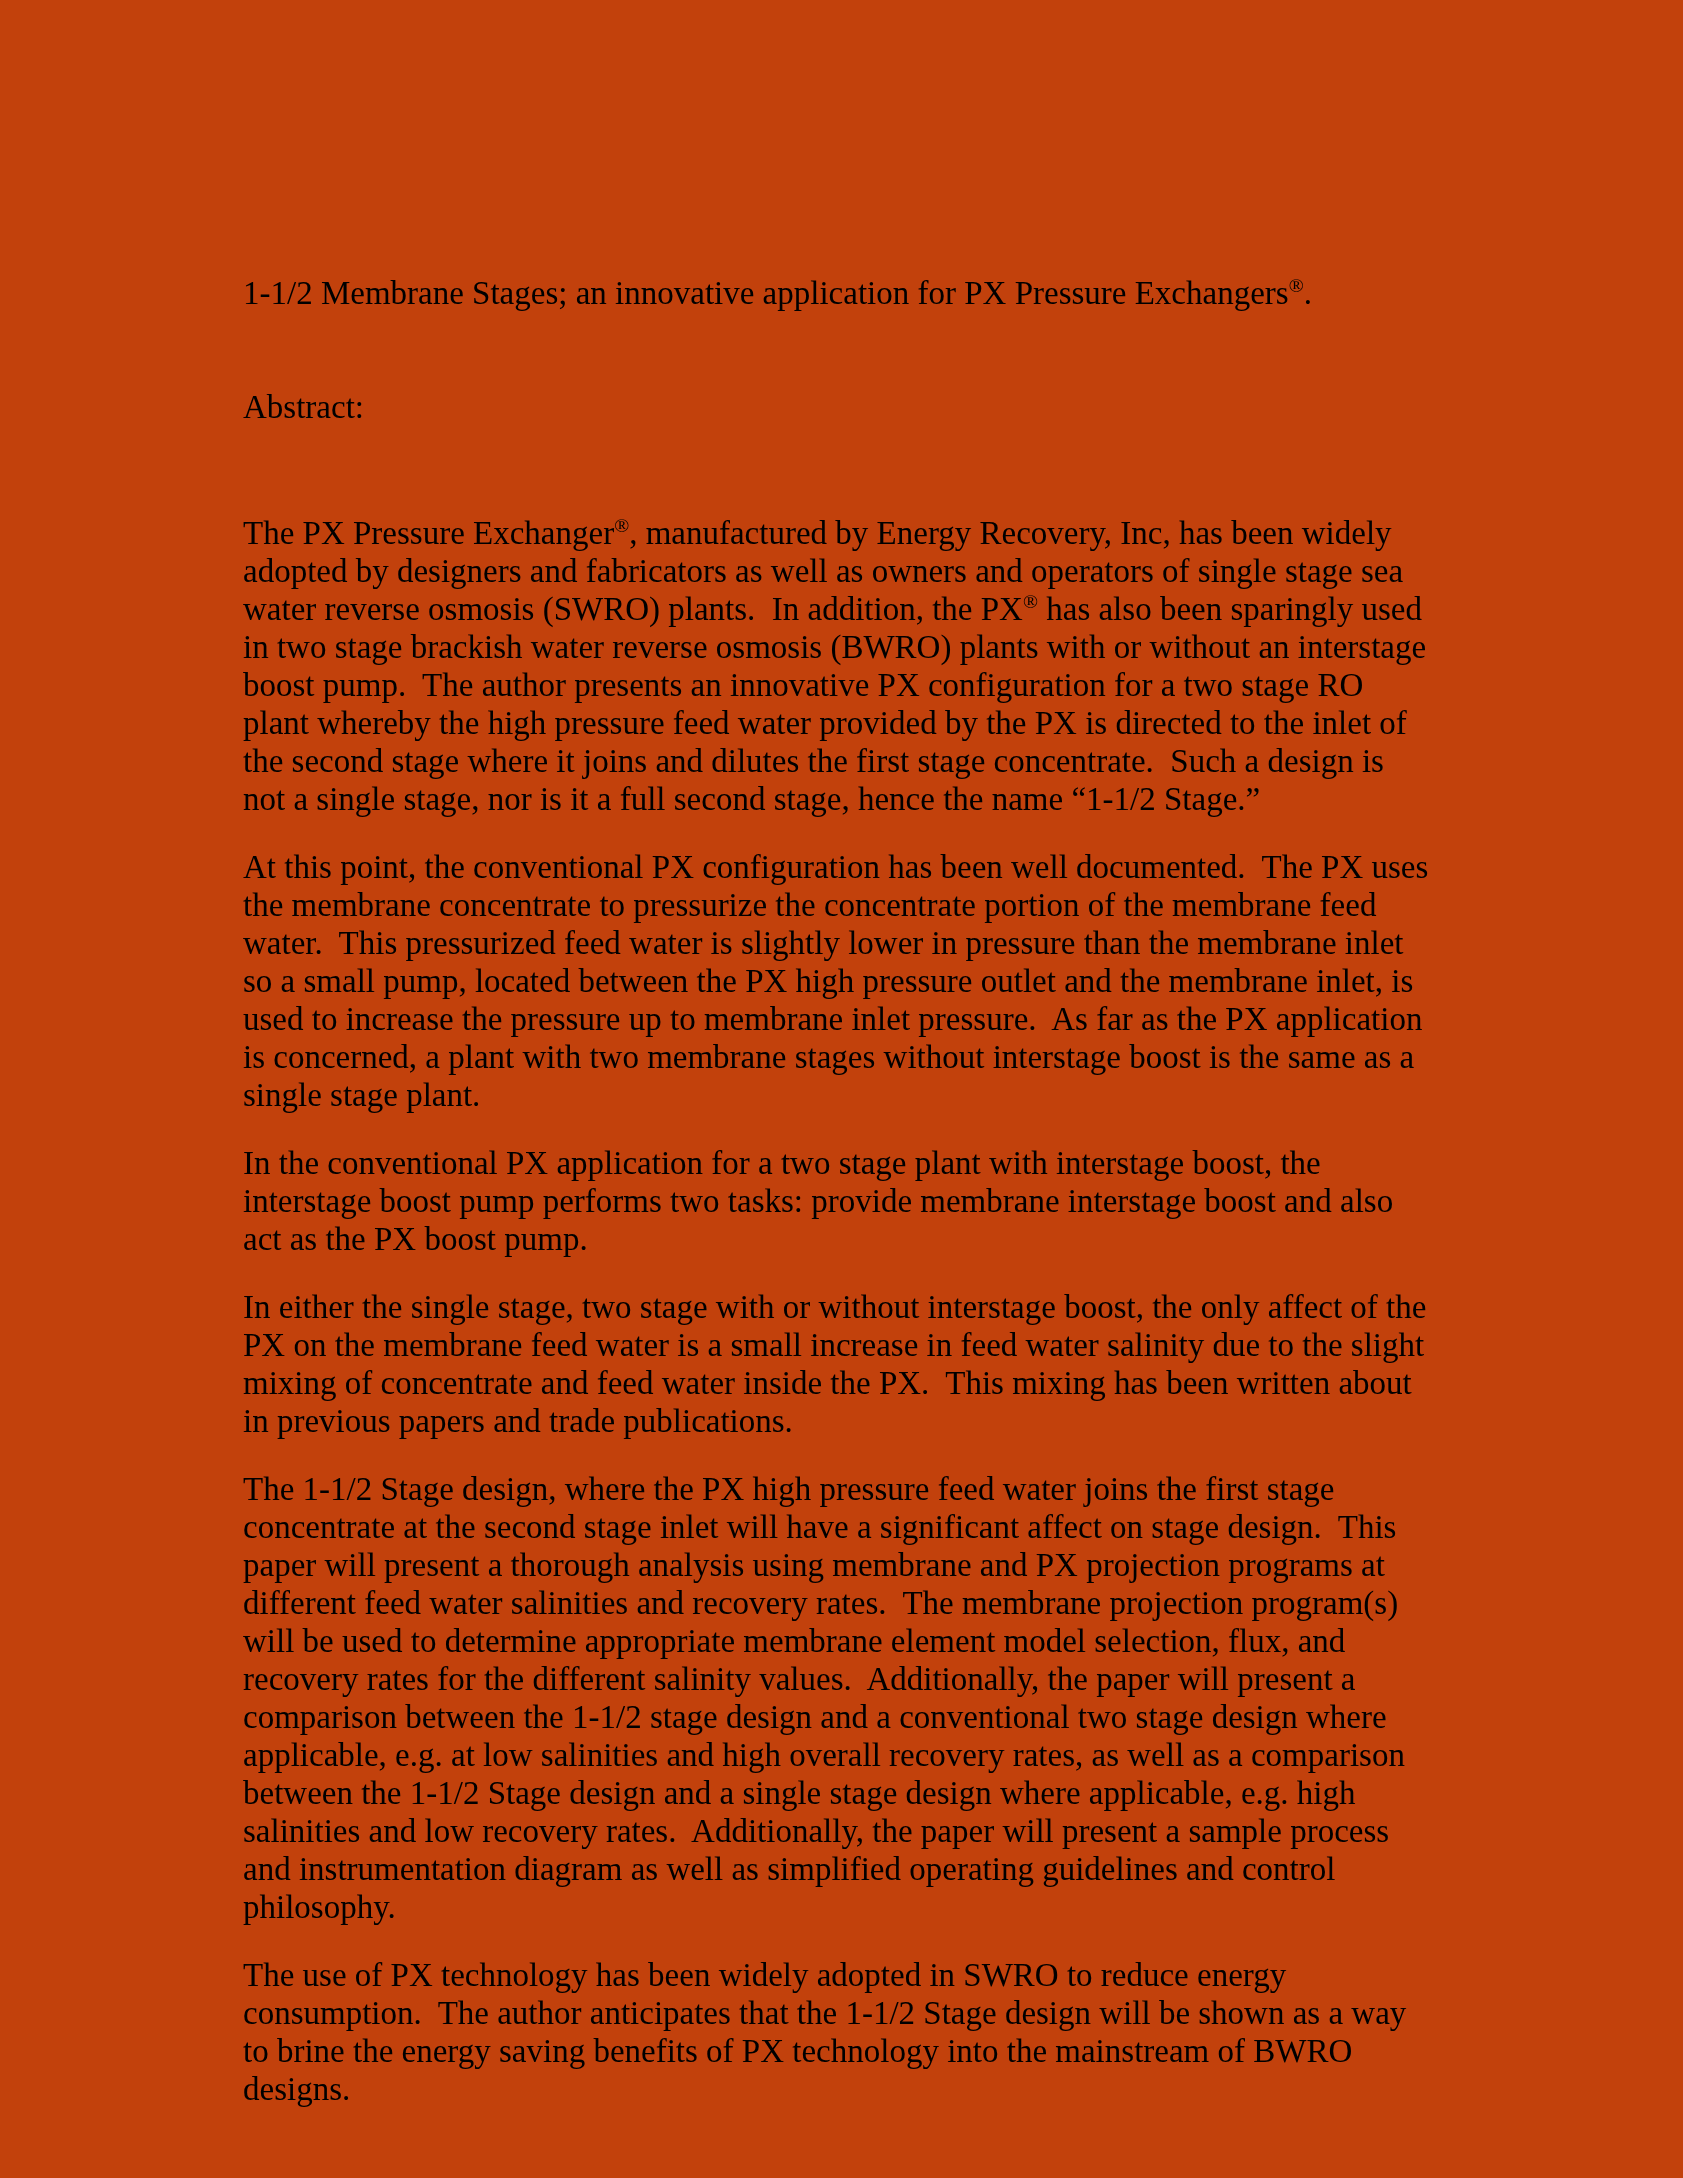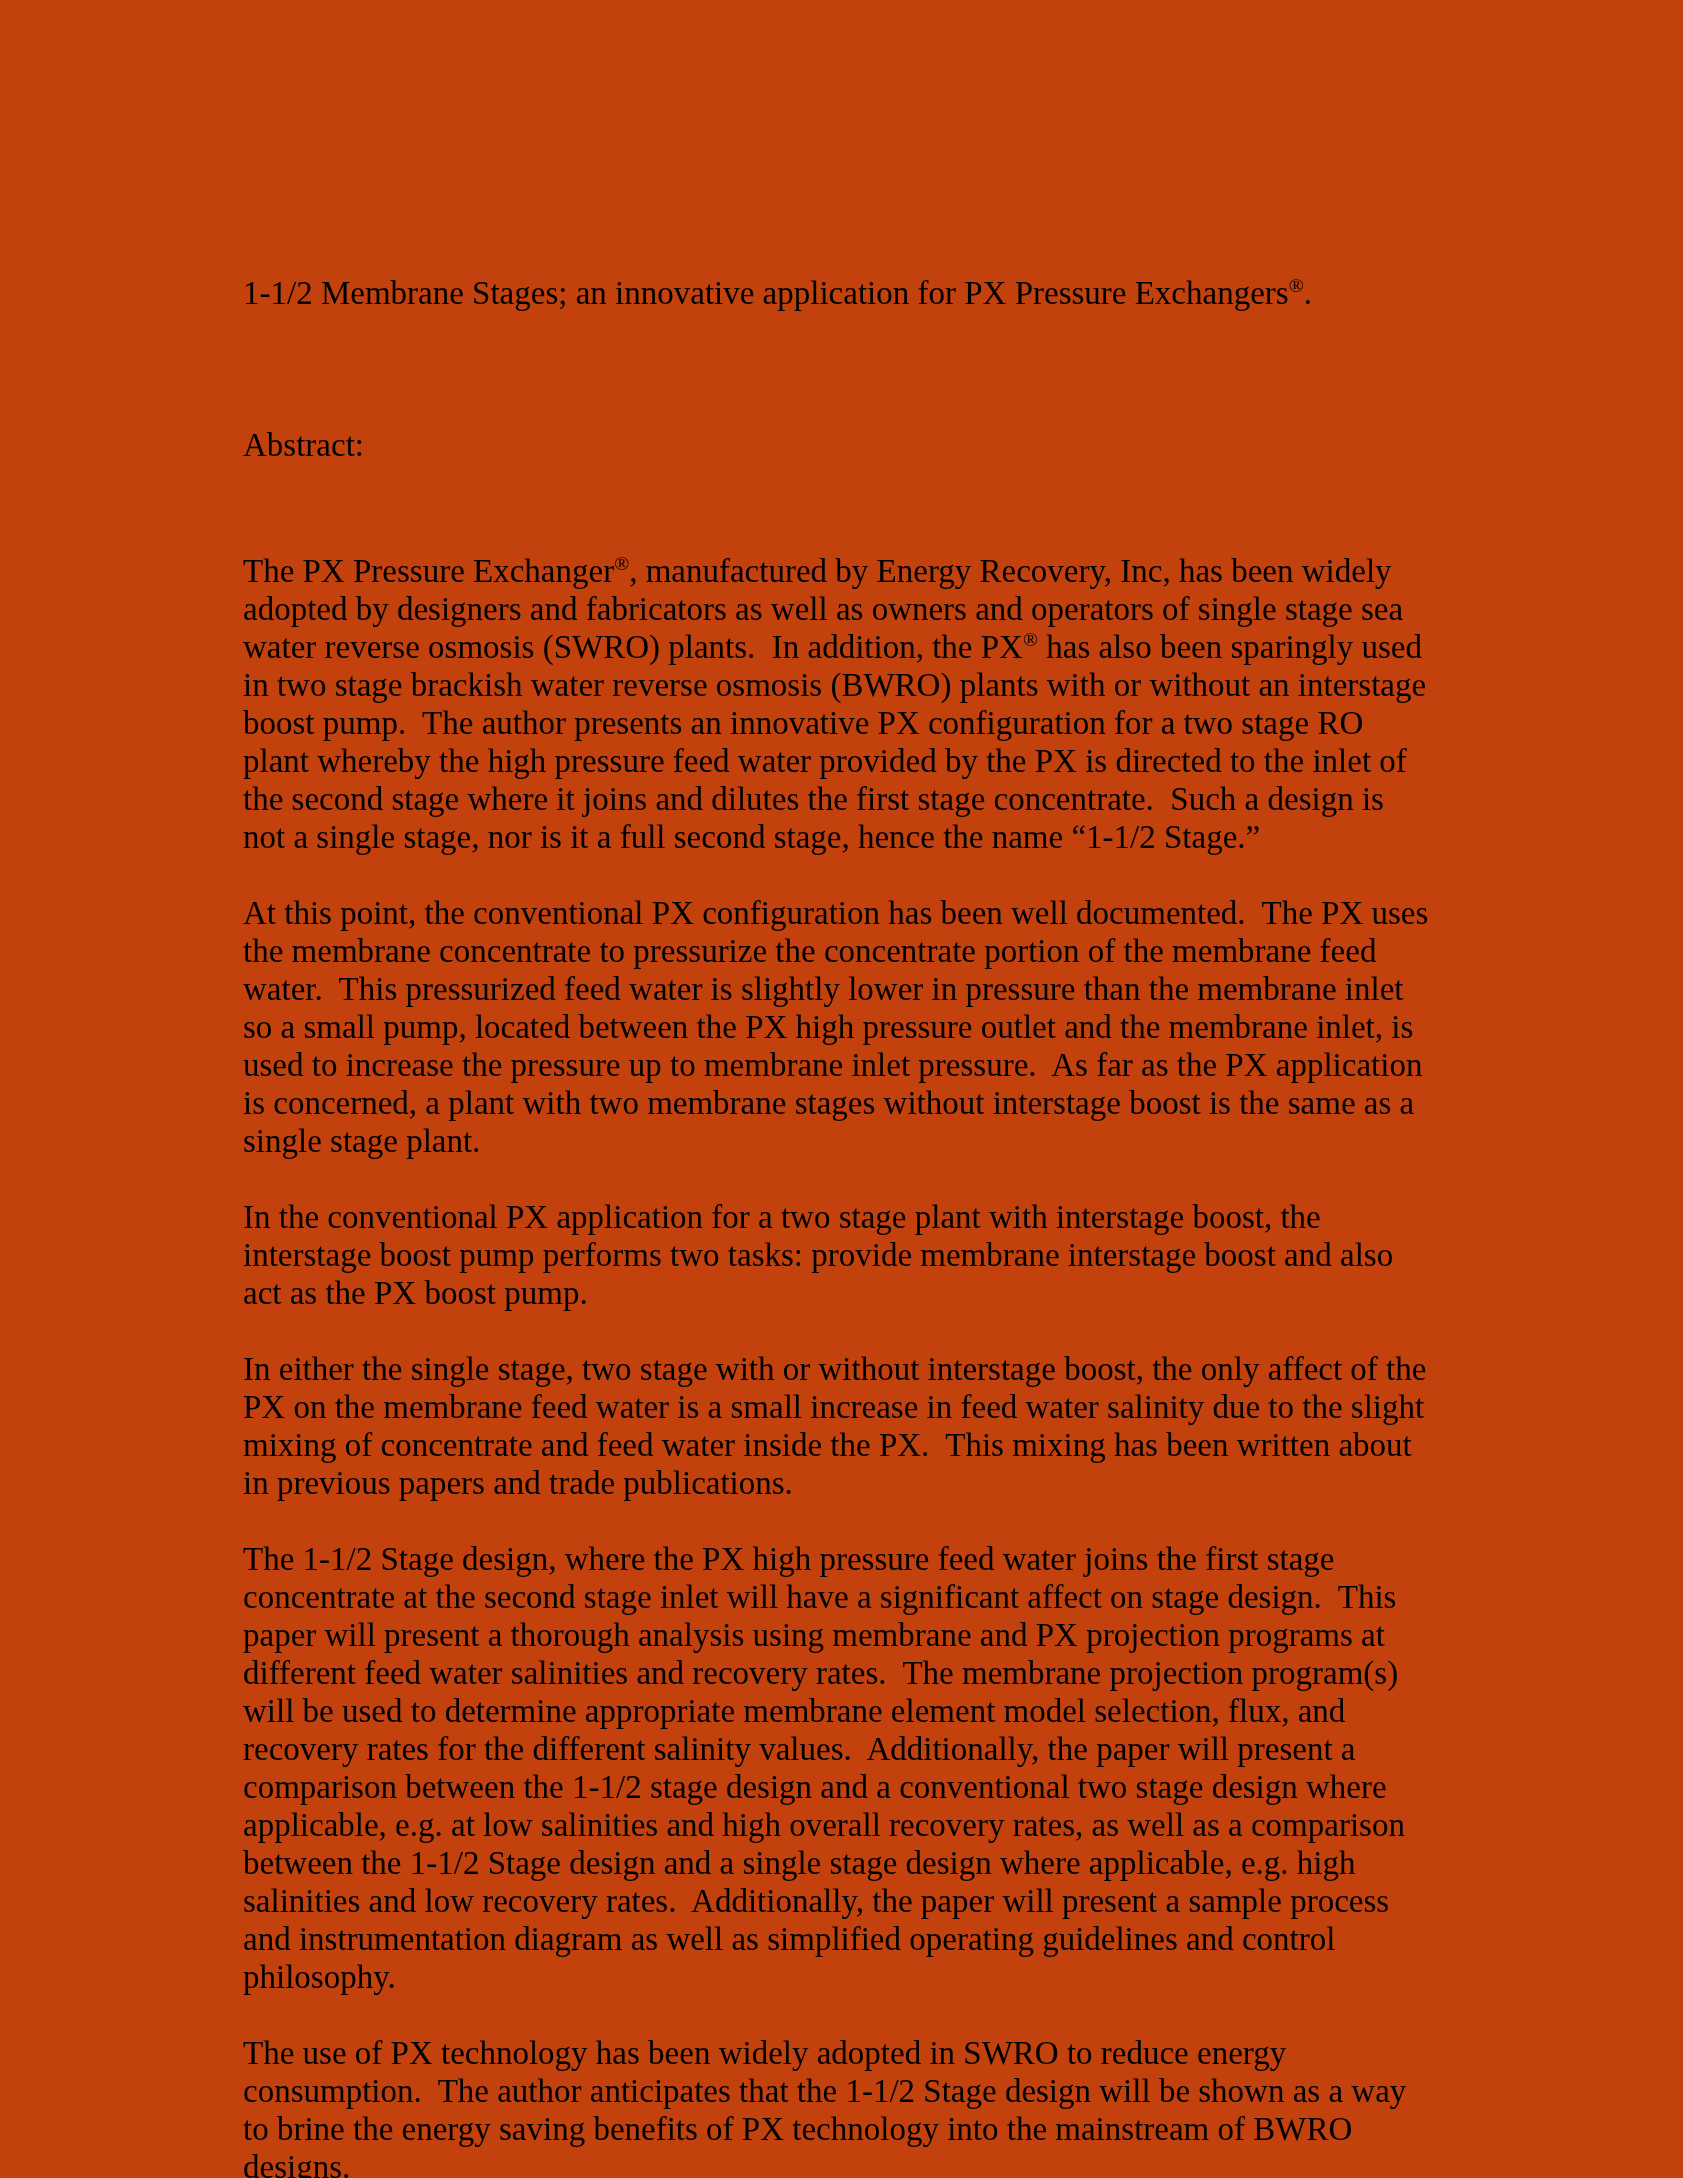--- a/index.html
+++ b/index.html
@@ -22,24 +22,23 @@
     color: #000000;
     font-family: "Liberation Serif", "DejaVu Serif", serif;
     font-size: 33px;
     line-height: 38px;
     white-space: pre-wrap;
   }
   .doc-title {
     margin: 0;
   }
   .abstract-label {
-    margin-top: 38px;
   }
   .para {
-    margin-top: 38px;
+    margin-top: 30px;
   }
   .para.first {
     margin-top: 12px;
   }
   sup {
     font-size: 0.60em;
     line-height: 0;
     vertical-align: super;
   }
 </style>

